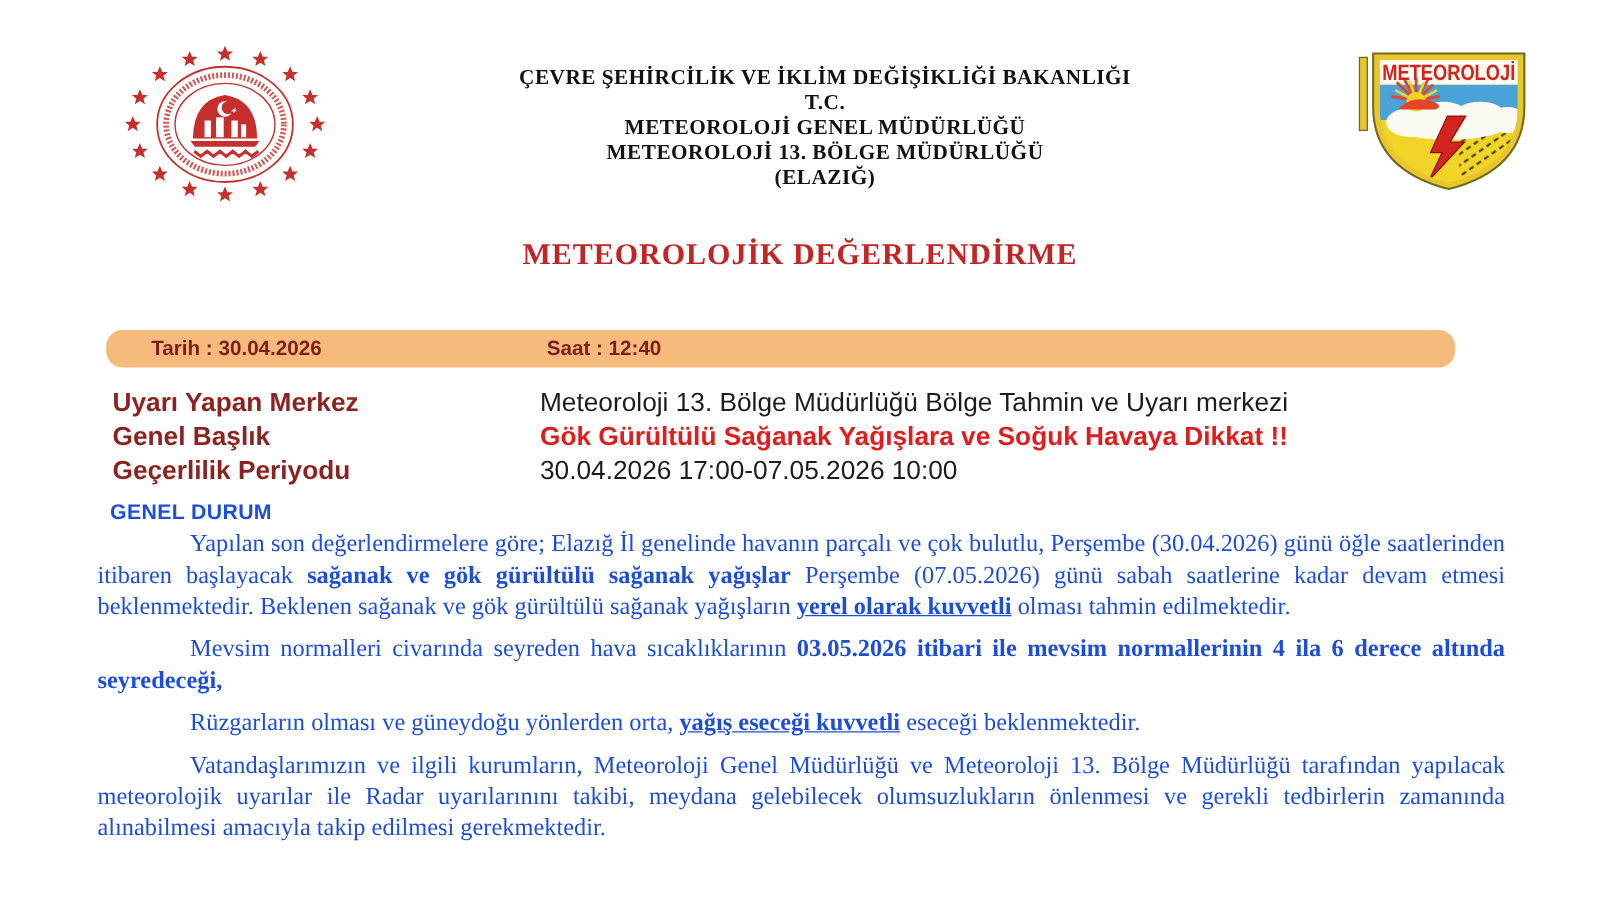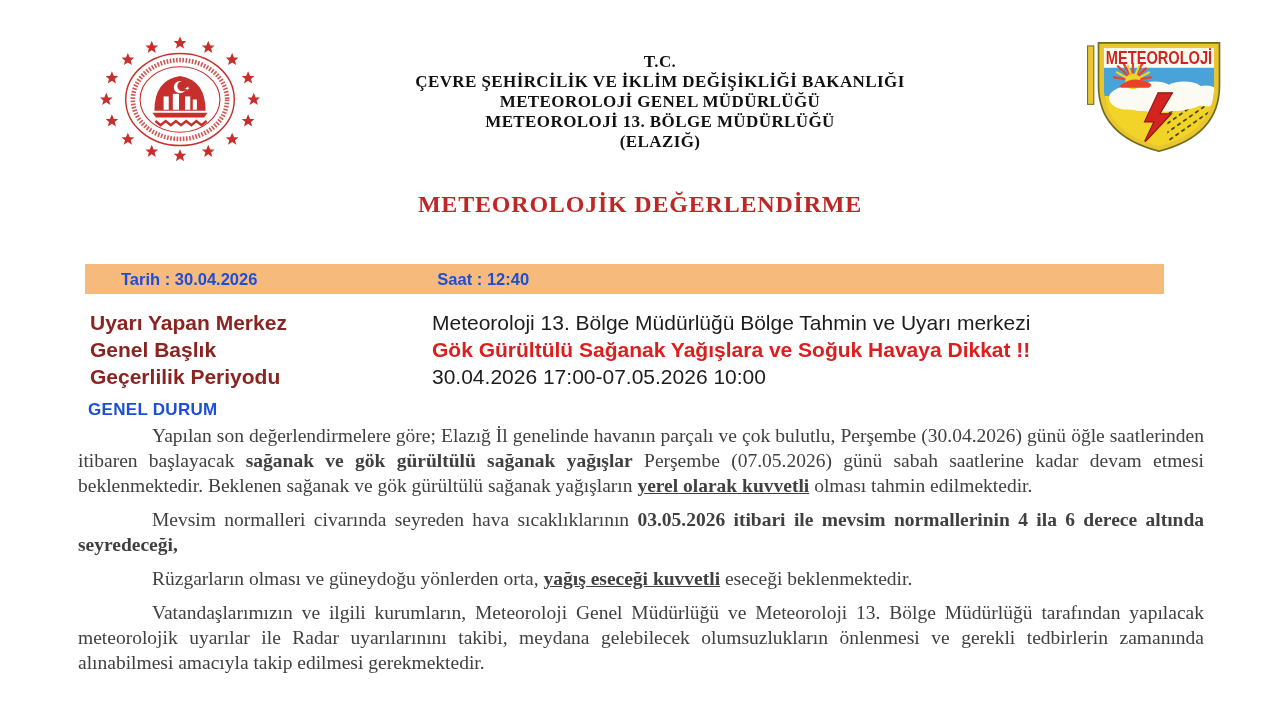--- a/index.html
+++ b/index.html
@@ -42,21 +42,21 @@
     font-weight:bold;font-size:24px;letter-spacing:.8px;
     color:var(--accent-red);
   }
 
   
   .info-bar{
     position:absolute;left:85px;top:264px;width:1079px;height:30px;
     background:var(--bar-orange);
     display:flex;align-items:center;
     font-family:"Liberation Sans","DejaVu Sans",sans-serif;
-    font-weight:bold;font-size:16.5px;color:#1d4ed8;
+    font-weight:bold;font-size:16.5px;color:#7f1d1d;border-radius:13px;
   }
   .info-bar .date{margin-left:36px;}
   .info-bar .time{margin-left:180px;}
 
   
   .fields{
     position:absolute;left:90px;top:309px;width:1090px;
     font-family:"Liberation Sans","DejaVu Sans",sans-serif;
     font-size:21px;
   }
@@ -69,21 +69,21 @@
   .section-heading{
     position:absolute;left:88px;top:400px;
     font-family:"Liberation Sans","DejaVu Sans",sans-serif;
     font-weight:bold;font-size:17px;letter-spacing:.3px;
     color:#1d4ed8;
   }
   .body-text{
     position:absolute;left:78px;top:423px;width:1126px;
     font-size:19.5px;line-height:25px;
     text-align:justify;
-    color:#404040;
+    color:#1d4ed8;
   }
   .body-text p{margin:0 0 9px 0;text-indent:74px;}
 </style>
 </head>
 <body>
 
 <div class="page">
 
   <svg class="seal" viewBox="0 0 160 124" aria-hidden="true">
     <g fill="#c62f2b">
@@ -117,22 +117,22 @@
     <path d="M87,50 l1.5,-1 -0.5,1.8 1.4,1 -1.8,0 -0.6,1.7 -0.6,-1.7 -1.8,0 1.4,-1 z" fill="#ffffff"></path>
     <rect x="64" y="59" width="5" height="13" fill="#ffffff"></rect>
     <rect x="73" y="56.5" width="6" height="15.5" fill="#ffffff"></rect>
     <rect x="85" y="59" width="5" height="13" fill="#ffffff"></rect>
     <rect x="92.5" y="62" width="4" height="10" fill="#ffffff"></rect>
     <path d="M53,75 h54 l-3.5,4.5 h-47 Z" fill="#c62f2b"></path>
     <path d="M56,83 l5,4 5,-4 5,4 5,-4 5,4 5,-4 5,4 5,-4 5,4 5,-4" fill="none" stroke="#c62f2b" stroke-width="2.4"></path>
   </svg>
 
   <div class="ministry-block">
+    <div>ÇEVRE ŞEHİRCİLİK VE İKLİM DEĞİŞİKLİĞİ BAKANLIĞI</div>
     <div>T.C.</div>
-    <div>ÇEVRE ŞEHİRCİLİK VE İKLİM DEĞİŞİKLİĞİ BAKANLIĞI</div>
     <div>METEOROLOJİ GENEL MÜDÜRLÜĞÜ</div>
     <div>METEOROLOJİ 13. BÖLGE MÜDÜRLÜĞÜ</div>
     <div>(ELAZIĞ)</div>
   </div>
 
   <svg class="badge" viewBox="0 0 140 120" aria-hidden="true">
     <defs>
       <clipPath id="shieldClip">
         <path d="M17,14 H123 V50 C123,82 102,100 70,108 C38,100 17,82 17,50 Z"></path>
       </clipPath>

